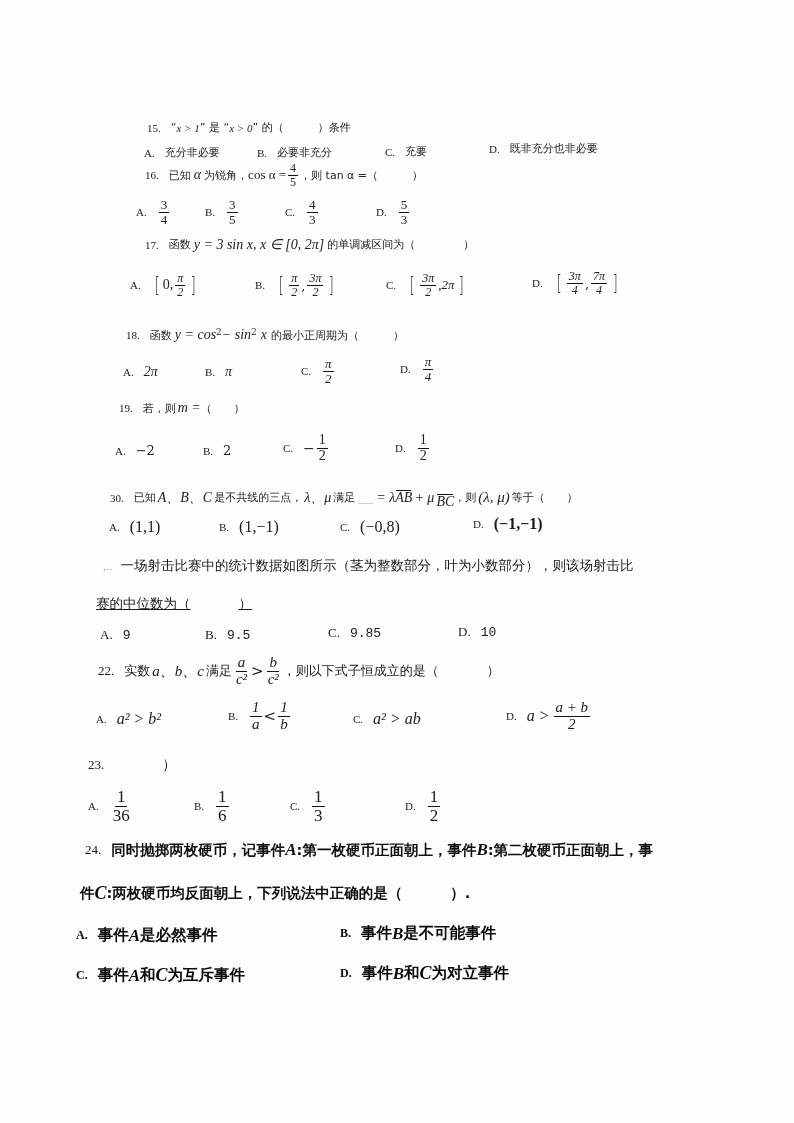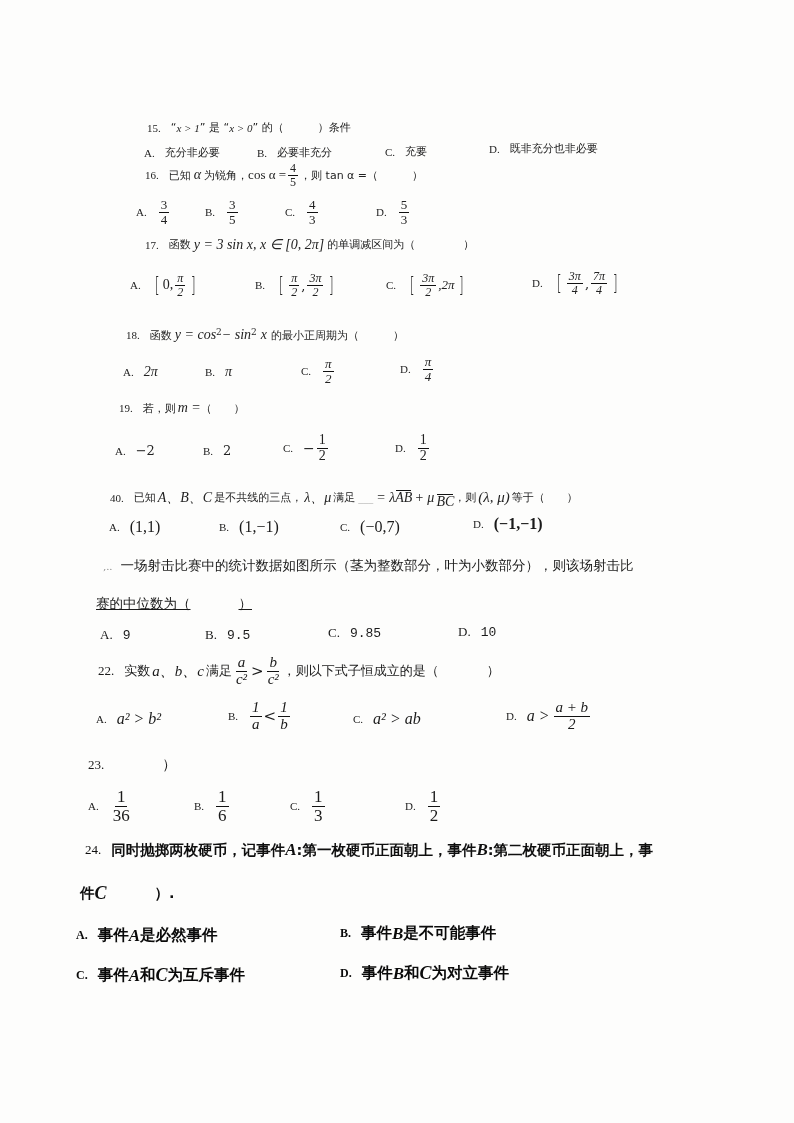--- a/index.html
+++ b/index.html
@@ -223,21 +223,21 @@
   </div>
   <div class="opt q-small" style="left:395px; top:433px;">
     <span class="opt-label">D.</span>
     <span class="frac" style="font-size:14px;">
         <span class="n">1</span>
         <span class="d">2</span>
       </span>
   </div>
 
   <div class="line q-small" style="left:110px; top:477px;">
-    <span class="num">40.</span>
+    <span class="num">30.</span>
     <span class="cn">已知</span>
     <span class="it" style="font-size:14px; margin:0 2px;">A、B、C</span>
     <span class="cn">是不共线的三点，</span>
     <span class="it" style="font-size:14px; margin:0 2px;">λ、μ</span>
     <span class="cn">满足</span>
     <span class="smudge" style="margin:0 3px;">___</span>
     <span class="it" style="font-size:14px;">= λ</span>
     <span class="vec" style="font-size:14px;">AB</span>
     <span class="it" style="font-size:14px; margin:0 2px;">+ μ</span>
     <span class="vec" style="font-size:14px;margin-top:8px;">BC</span>
@@ -248,21 +248,21 @@
   <div class="opt q-mid" style="left:109px; top:518px;">
     <span class="opt-label" style="font-size:11px;">A.</span>
     <span style="font-size:16px; font-family:'Liberation Serif',serif;">(1,1)</span>
   </div>
   <div class="opt q-mid" style="left:219px; top:518px;">
     <span class="opt-label" style="font-size:11px;">B.</span>
     <span style="font-size:16px; font-family:'Liberation Serif',serif;">(1,−1)</span>
   </div>
   <div class="opt q-mid" style="left:340px; top:518px;">
     <span class="opt-label" style="font-size:11px;">C.</span>
-    <span style="font-size:16px; font-family:'Liberation Serif',serif;">(−0,7)</span>
+    <span style="font-size:16px; font-family:'Liberation Serif',serif;">(−0,8)</span>
   </div>
   <div class="opt q-mid" style="left:473px; top:515px;">
     <span class="opt-label" style="font-size:11px;">D.</span>
     <span style="font-size:16px; font-family:'Liberation Serif',serif; font-weight:bold;">(−1,−1)</span>
   </div>
 
   <div class="line q-mid" style="left:103px; top:557px;">
     <span class="smudge" style="margin-right:8px;">‚..</span>
     <span class="cn" style="font-size:13.5px;">一场射击比赛中的统计数据如图所示（茎为整数部分，叶为小数部分），则该场射击比</span>
   </div>
@@ -373,20 +373,21 @@
     <span class="num" style="font-weight:normal; font-size:13px;">24.</span>
     <span class="cn">同时抛掷两枚硬币，记事件</span>
     <span class="it" style="font-size:17px;">A</span>
     <span class="cn">:第一枚硬币正面朝上，事件</span>
     <span class="it" style="font-size:17px;">B</span>
     <span class="cn">:第二枚硬币正面朝上，事</span>
   </div>
   <div class="line q-big" style="left:80px; top:883px;">
     <span class="cn">件</span>
     <span class="it" style="font-size:18px;">C</span>
+    <span class="cn">:两枚硬币均反面朝上，下列说法中正确的是（</span>
     <span class="blank-l"></span>
     <span class="cn">）.</span>
   </div>
   <div class="opt q-big2" style="left:76px; top:925px;">
     <span class="opt-label" style="font-size:12px;">A.</span>
     <span class="cn">事件</span>
     <span class="it" style="font-size:17px;">A</span>
     <span class="cn">是必然事件</span>
   </div>
   <div class="opt q-big2" style="left:340px; top:923px;">

